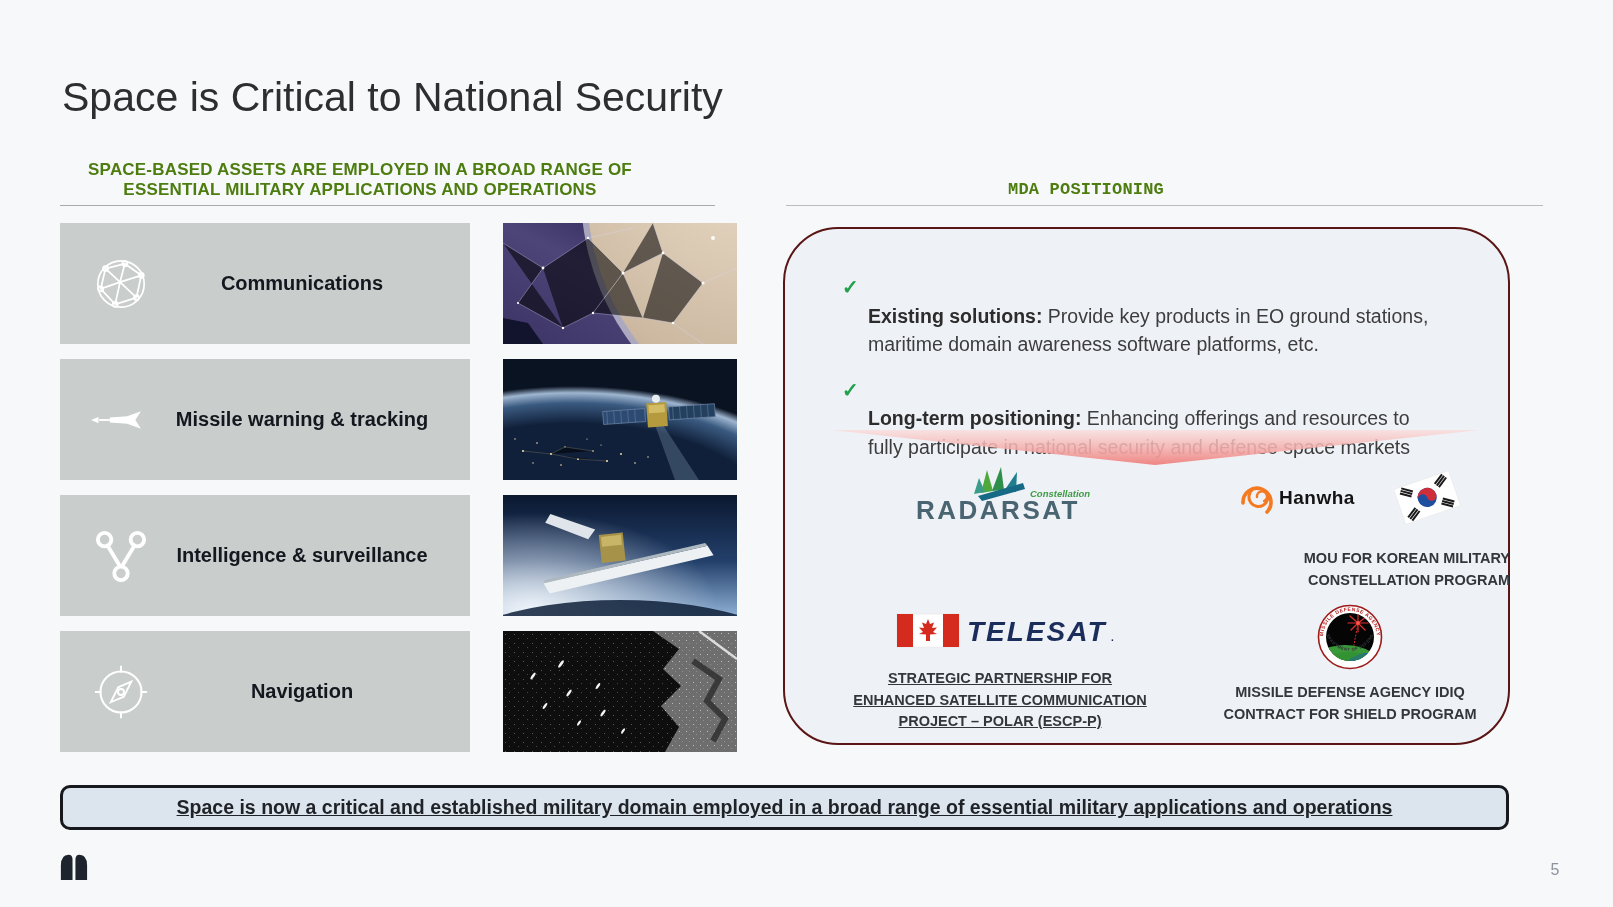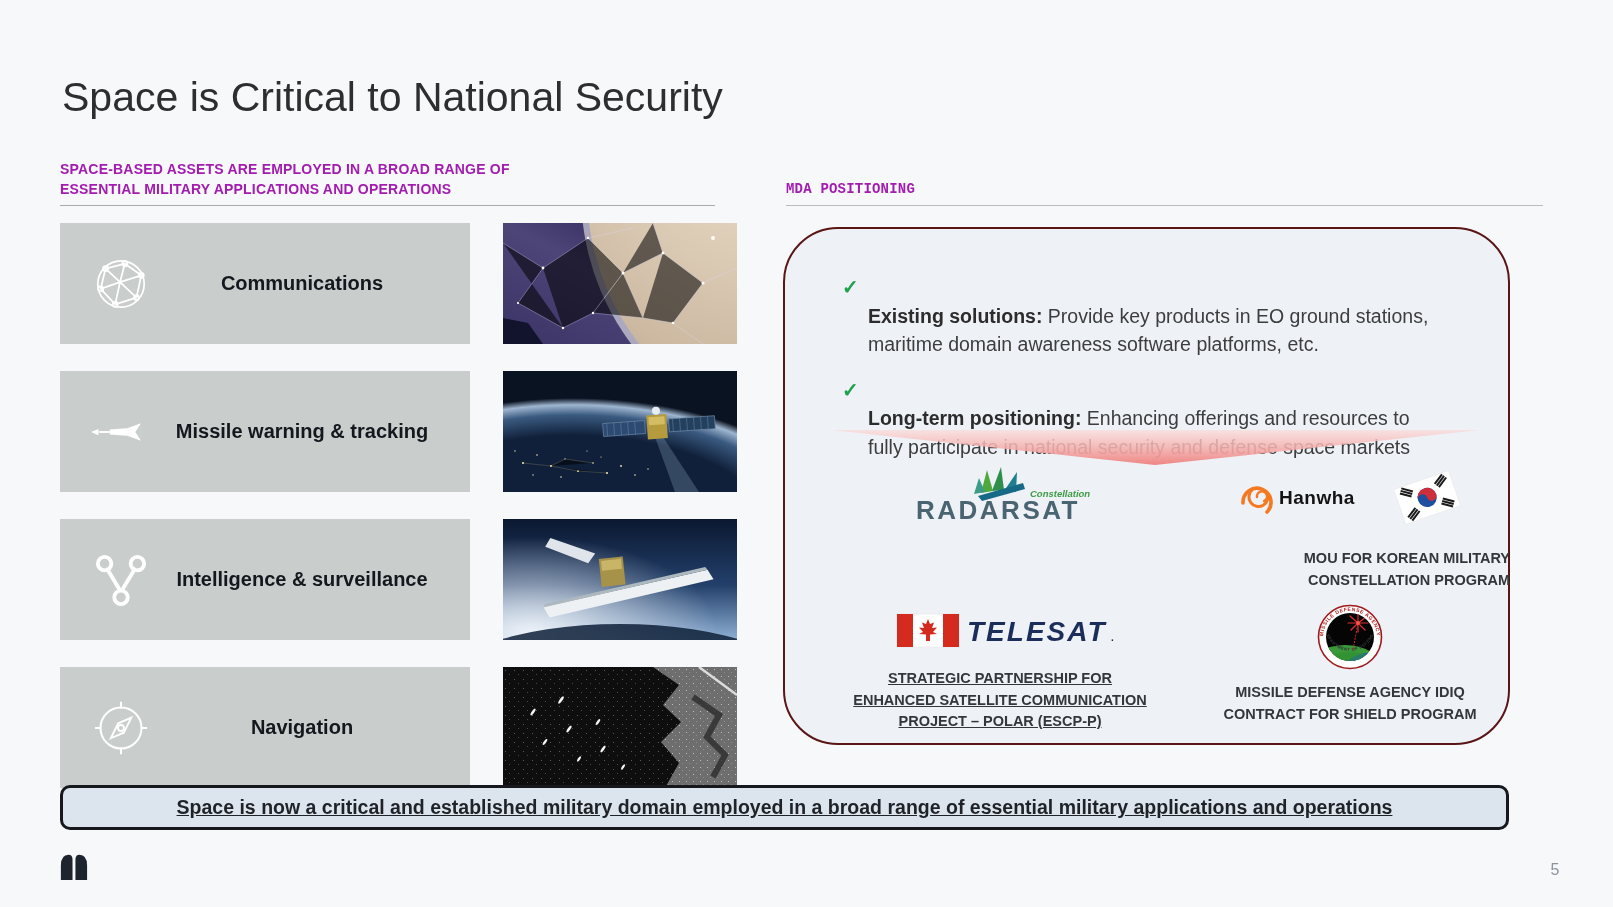--- a/index.html
+++ b/index.html
@@ -8,30 +8,30 @@
     position: relative; width: 1613px; height: 907px;
     background: #f7f8fa; overflow: hidden;
     font-family: "Liberation Sans", sans-serif;
     border-radius: 19px;
   }
   .title {
     position: absolute; left: 62px; top: 74px;
     font-size: 41px; font-weight: 400; color: #2e2e2e;
   }
   .sec-header {
-    font-size: 14px; font-weight: bold; color: #a21caf;
-    line-height: 19.5px; white-space: pre-line; letter-spacing: .2px;
+    font-size: 17px; font-weight: bold; color: #4d7c0f;
+    line-height: 19.5px; white-space: pre-line; letter-spacing: .2px; text-align: center;
   }
   .left-header  { position: absolute; left: 60px;  top: 160px; width: 600px; }
   .right-header { position: absolute; left: 786px; top: 180px; width: 600px; font-family: Liberation Mono, monospace; }
   .rule { position: absolute; height: 1px; background: #a6abb1; }
   .rule-left  { left: 60px;  top: 205px; width: 655px; }
   .rule-right { left: 786px; top: 205px; width: 757px; background: #b8bdc3; }
 
-  .rows { position: absolute; left: 60px; top: 223px; display: flex; flex-direction: column; gap: 27px; }
+  .rows { position: absolute; left: 60px; top: 223px; display: flex; flex-direction: column; gap: 15px; }
   .row { position: relative; width: 680px; height: 121px; }
   .row-box { position: absolute; left: 0; top: 0; width: 410px; height: 121px; background: #c9cdcc; }
   .row-icon { position: absolute; left: 30px; top: 50%; transform: translateY(-50%); width: 62px; height: 62px; display: flex; align-items: center; justify-content: center; }
   .row-label {
     position: absolute; left: 78px; right: 4px; top: 0; height: 100%;
     display: flex; align-items: center; justify-content: center;
     font-size: 20px; font-weight: bold; color: #14171d;
   }
   .row-photo { position: absolute; left: 443px; top: 0; width: 234px; height: 121px; overflow: hidden; }
   .row-photo svg { display: block; width: 100%; height: 100%; }

